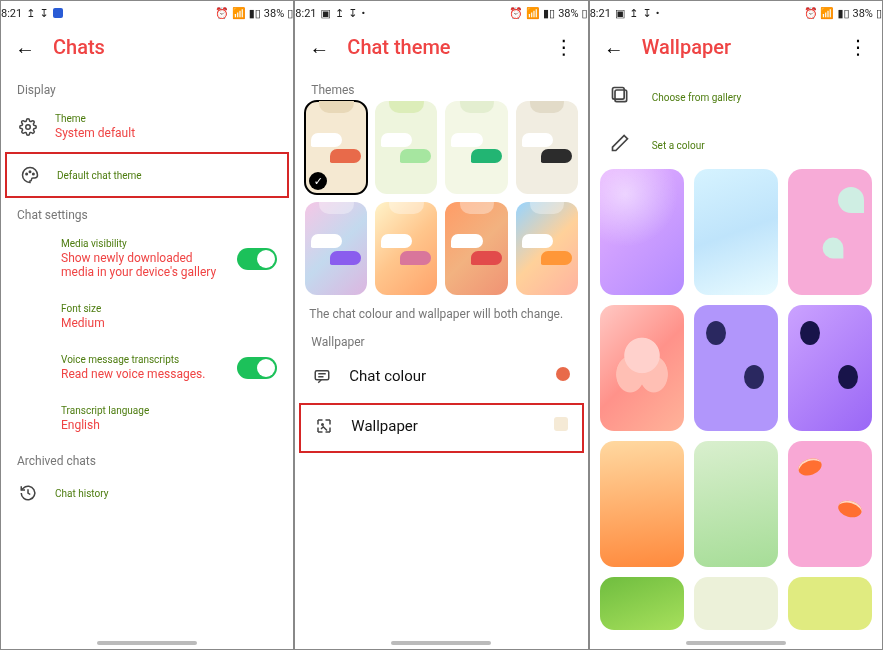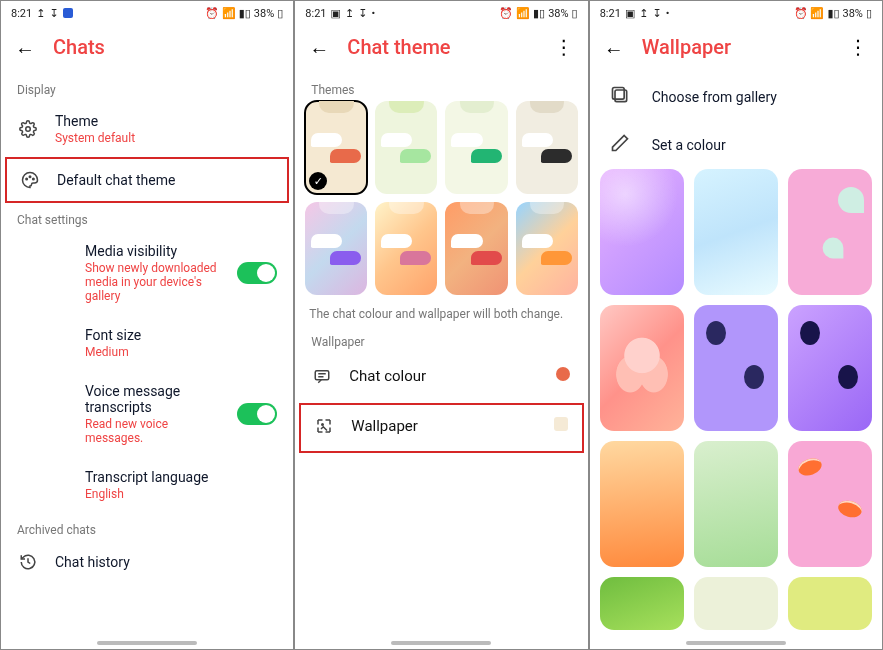--- a/index.html
+++ b/index.html
@@ -1,36 +1,36 @@
 <!DOCTYPE html>
 <html><head>
 <meta charset="utf-8">
 <style>
   * { box-sizing: border-box; margin: 0; padding: 0; font-family: -apple-system, Roboto, Arial, sans-serif; }
   body { background: #fff; display: flex; width: 883px; height: 650px; }
   .screen { flex: 1; border: 1px solid #888; display: flex; flex-direction: column; background: #fff; position: relative; overflow: hidden; }
-  .status-bar { height: 24px; display: flex; justify-content: space-between; align-items: center; padding: 0 10px; font-size: 11px; color: #222; }
+  .status-bar { height: 24px; display: flex; justify-content: space-between; align-items: center; padding: 0 0; font-size: 11px; color: #222; }
   .status-left { display: flex; gap: 4px; align-items: center; }
   .status-right { display: flex; gap: 3px; align-items: center; }
   .status-icon { display:inline-block; }
   .blue-box { width:10px; height:10px; background:#2a5cd6; border-radius:2px; }
   .page-header { display:flex; align-items:center; gap:18px; padding: 10px 14px 14px 14px; }
   .page-title { font-size:20px; font-weight:500; color:#ef4444; }
   .more-dots { margin-left:auto; font-size:20px; cursor:pointer; line-height:0.6; letter-spacing:0; }
   .section-label { font-size:12px; color:#777; padding: 10px 16px 4px 16px; }
   .row { display:flex; align-items:center; gap:16px; padding: 12px 16px; }
   .row .icon-slot { width:22px; display:flex; justify-content:center; color:#444; }
   .row .texts { flex:1; }
-  .row .title { font-size:14px; color:#0f172a; }
+  .row .title { font-size:10px; color:#4d7c0f; }
   .row .sub { font-size:12px; color:#ef4444; margin-top:2px; }
   .toggle { width:40px; height:22px; border-radius:11px; background:#1cc15a; position:relative; }
   .toggle::after { content:""; position:absolute; right:2px; top:2px; width:18px; height:18px; border-radius:50%; background:#fff; }
   .highlight-box { border:2.5px solid #d62626; margin:0 4px; }
   .highlight-box .row { padding:12px 12px; }
-  .indent-row { padding-left:84px;justify-content:flex-end; }
+  .indent-row { padding-left:60px;justify-content:flex-end; }
   .home-indicator { position:absolute; bottom:4px; left:50%; transform:translateX(-50%); width:100px; height:4px; background:#bbb; border-radius:2px; }
 
   
   .theme-grid { padding: 0 10px; display:grid; grid-template-columns: repeat(4, 1fr); gap:8px; }
   .theme-swatch { aspect-ratio: 60/90; border-radius:12px; position:relative; overflow:hidden; }
   .theme-swatch.selected { outline:2px solid #000; outline-offset:-1px; }
   .theme-notch { position:absolute; top:0; left:50%; transform:translateX(-50%); width:55%; height:12px; border-radius:0 0 10px 10px; }
   .bubble-o { position:absolute; width:50%; height:14px; border-radius:8px 8px 8px 2px; }
   .bubble-i { left:6px; top:34%; background:#fff; }
   .bubble-u { right:6px; top:52%; }

